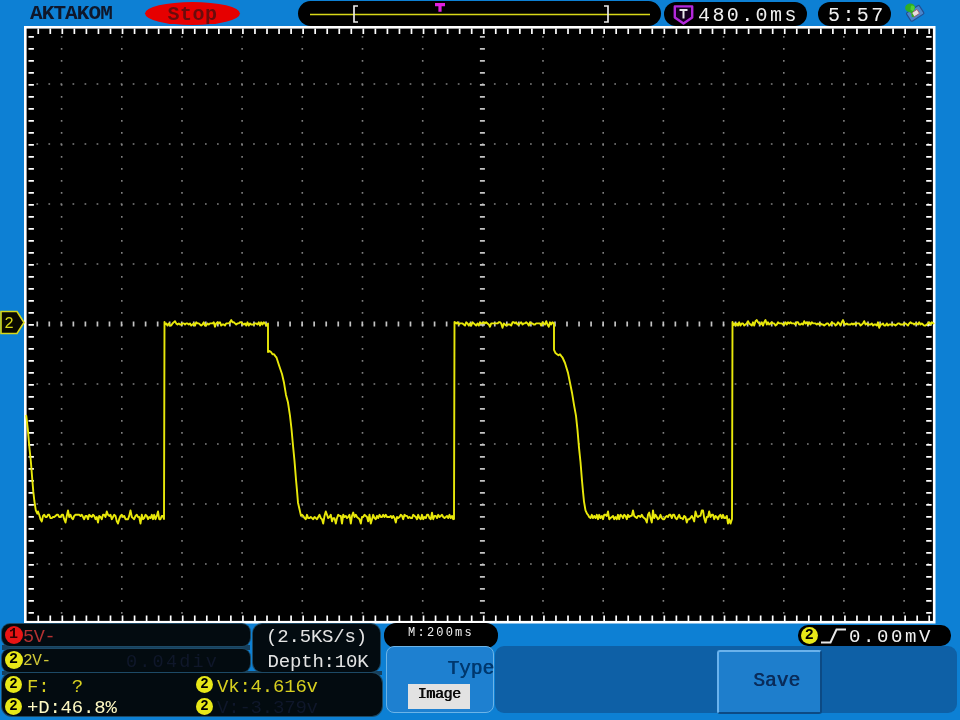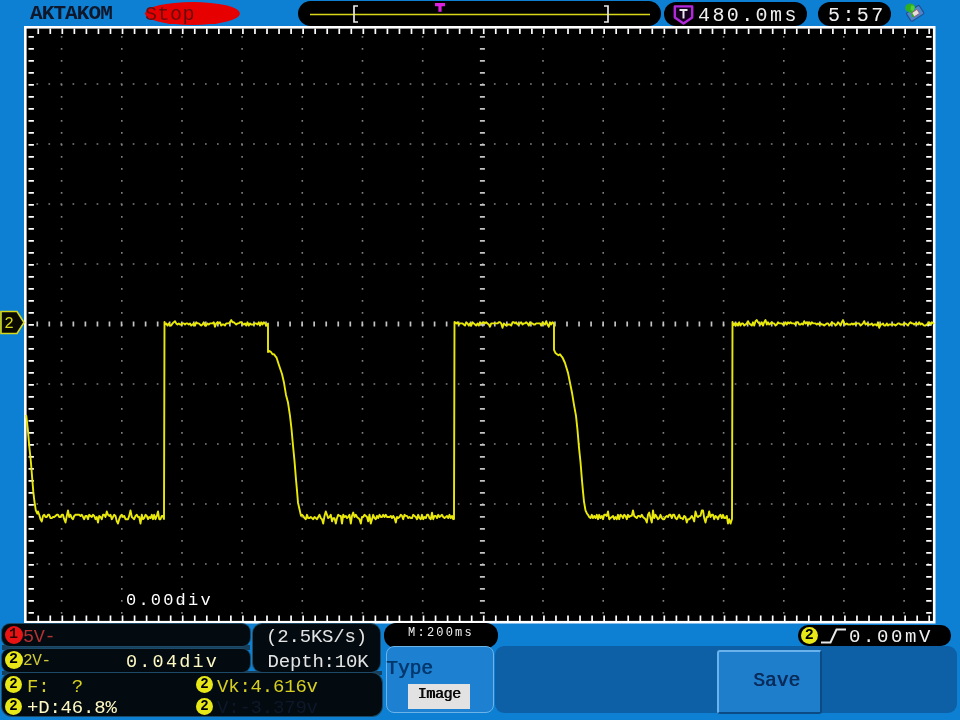--- a/index.html
+++ b/index.html
@@ -44,21 +44,21 @@
 <line x1="928.9" y1="30" x2="928.9" y2="621" stroke="#ffffff" stroke-width="5.4" stroke-dasharray="1.7 10.3" stroke-dashoffset="-6.0"></line>
   <path d="M26.3,415.8 L27.8,429.0 L29.3,446.6 L30.8,460.9 L32.3,479.6 L33.3,491.7 L34.3,500.5 L35.8,510.4 L37.3,513.7 L38.0,511.5 L39.2,514.8 L40.5,519.2 L41.8,521.4 L43.0,515.9 L44.2,514.8 L45.5,517.0 L46.8,517.0 L48.0,514.8 L49.2,514.8 L50.5,518.1 L51.8,518.1 L53.0,517.0 L54.2,517.0 L55.5,515.9 L56.8,514.8 L58.0,514.8 L59.2,517.0 L60.5,517.0 L61.8,514.8 L63.0,514.8 L64.2,519.2 L65.5,522.5 L66.8,515.9 L68.0,510.4 L69.2,517.0 L70.5,514.8 L71.8,518.1 L73.0,519.2 L74.2,515.9 L75.5,514.8 L76.8,514.8 L78.0,514.8 L79.2,514.8 L80.5,515.9 L81.8,514.8 L83.0,517.0 L84.2,519.2 L85.5,515.9 L86.8,515.9 L88.0,519.2 L89.2,514.8 L90.5,515.9 L91.8,517.0 L93.0,514.8 L94.2,515.9 L95.5,519.2 L96.8,517.0 L98.0,522.5 L99.2,515.9 L100.5,517.0 L101.8,519.2 L103.0,514.8 L104.2,514.8 L105.5,517.0 L106.8,511.5 L108.0,514.8 L109.2,515.9 L110.5,514.8 L111.8,519.2 L113.0,517.0 L114.2,514.8 L115.5,515.9 L116.8,521.4 L118.0,523.6 L119.2,519.2 L120.5,515.9 L121.8,514.8 L123.0,517.0 L124.2,515.9 L125.5,519.2 L126.8,519.2 L128.0,519.2 L129.2,515.9 L130.5,510.4 L131.8,517.0 L133.0,518.1 L134.2,519.2 L135.5,515.9 L136.8,514.8 L138.0,517.0 L139.2,517.0 L140.5,523.6 L141.8,514.8 L143.0,519.2 L144.2,518.1 L145.5,514.8 L146.8,515.9 L148.0,519.2 L149.2,517.0 L150.5,518.1 L151.8,514.8 L153.0,519.2 L154.2,514.8 L155.5,519.2 L156.8,515.9 L158.0,511.5 L159.2,519.2 L160.5,519.2 L161.8,515.9 L163.0,515.9 L164.0,519.0 L164.5,322.0 L165.0,324.5 L166.2,323.4 L167.5,325.6 L168.8,323.4 L170.0,325.6 L171.2,325.6 L172.5,323.4 L173.8,322.3 L175.0,321.2 L176.2,323.4 L177.5,324.5 L178.8,323.4 L180.0,324.5 L181.2,324.5 L182.5,323.4 L183.8,323.4 L185.0,324.5 L186.2,323.4 L187.5,323.4 L188.8,324.5 L190.0,323.4 L191.2,325.6 L192.5,324.5 L193.8,323.4 L195.0,325.6 L196.2,322.3 L197.5,323.4 L198.8,323.4 L200.0,324.5 L201.2,325.6 L202.5,324.5 L203.8,322.3 L205.0,325.6 L206.2,325.6 L207.5,323.4 L208.8,324.5 L210.0,323.4 L211.2,323.4 L212.5,323.4 L213.8,322.3 L215.0,326.7 L216.2,323.4 L217.5,322.3 L218.8,323.4 L220.0,322.3 L221.2,325.6 L222.5,324.5 L223.8,324.5 L225.0,325.6 L226.2,323.4 L227.5,323.4 L228.8,323.4 L230.0,322.3 L231.2,320.1 L232.5,322.3 L233.8,322.3 L235.0,323.4 L236.2,324.5 L237.5,323.4 L238.8,323.4 L240.0,322.3 L241.2,322.3 L242.5,323.4 L243.8,324.5 L245.0,323.4 L246.2,325.6 L247.5,322.3 L248.8,325.6 L250.0,323.4 L251.2,324.5 L252.5,324.5 L253.8,324.5 L255.0,323.4 L256.2,323.4 L257.5,324.5 L258.8,322.3 L260.0,325.6 L261.2,322.3 L262.5,324.5 L263.8,322.3 L265.0,323.4 L266.2,325.6 L268.0,323.5 L268.0,352.0 L269.5,350.9 L271.0,352.0 L272.5,354.2 L274.0,354.2 L275.5,356.4 L276.5,357.5 L279.0,365.2 L282.0,374.0 L284.0,382.8 L286.0,394.9 L288.0,402.6 L290.0,415.8 L291.5,429.0 L293.0,445.5 L294.5,460.9 L296.0,479.6 L297.0,490.6 L298.0,502.7 L299.5,509.3 L301.0,515.9 L302.0,514.8 L303.2,515.9 L304.5,518.1 L305.8,519.2 L307.0,514.8 L308.2,518.1 L309.5,518.1 L310.8,517.0 L312.0,518.1 L313.2,519.2 L314.5,517.0 L315.8,518.1 L317.0,519.2 L318.2,517.0 L319.5,514.8 L320.8,518.1 L322.0,519.2 L323.2,523.6 L324.5,515.9 L325.8,511.5 L327.0,514.8 L328.2,518.1 L329.5,517.0 L330.8,514.8 L332.0,521.4 L333.2,518.1 L334.5,518.1 L335.8,523.6 L337.0,518.1 L338.2,514.8 L339.5,515.9 L340.8,515.9 L342.0,523.6 L343.2,514.8 L344.5,517.0 L345.8,515.9 L347.0,518.1 L348.2,517.0 L349.5,514.8 L350.8,523.6 L352.0,515.9 L353.2,512.6 L354.5,517.0 L355.8,514.8 L357.0,517.0 L358.2,518.1 L359.5,519.2 L360.8,523.6 L362.0,517.0 L363.2,517.0 L364.5,514.8 L365.8,515.9 L367.0,517.0 L368.2,521.4 L369.5,514.8 L370.8,523.6 L372.0,519.2 L373.2,514.8 L374.5,518.1 L375.8,519.2 L377.0,515.9 L378.2,518.1 L379.5,514.8 L380.8,517.0 L382.0,517.0 L383.2,514.8 L384.5,517.0 L385.8,514.8 L387.0,517.0 L388.2,517.0 L389.5,517.0 L390.8,515.9 L392.0,518.1 L393.2,515.9 L394.5,518.1 L395.8,522.5 L397.0,517.0 L398.2,518.1 L399.5,517.0 L400.8,514.8 L402.0,515.9 L403.2,519.2 L404.5,514.8 L405.8,515.9 L407.0,515.9 L408.2,518.1 L409.5,517.0 L410.8,518.1 L412.0,518.1 L413.2,514.8 L414.5,515.9 L415.8,517.0 L417.0,519.2 L418.2,514.8 L419.5,518.1 L420.8,519.2 L422.0,514.8 L423.2,519.2 L424.5,517.0 L425.8,518.1 L427.0,514.8 L428.2,514.8 L429.5,518.1 L430.8,519.2 L432.0,512.6 L433.2,519.2 L434.5,515.9 L435.8,515.9 L437.0,518.1 L438.2,514.8 L439.5,517.0 L440.8,515.9 L442.0,514.8 L443.2,517.0 L444.5,518.1 L445.8,517.0 L447.0,515.9 L448.2,518.1 L449.5,514.8 L450.8,518.1 L452.0,515.9 L453.2,519.2 L454.0,519.0 L454.5,322.0 L455.0,322.3 L456.2,323.4 L457.5,322.3 L458.8,324.5 L460.0,323.4 L461.2,323.4 L462.5,323.4 L463.8,324.5 L465.0,325.6 L466.2,322.3 L467.5,323.4 L468.8,325.6 L470.0,323.4 L471.2,325.6 L472.5,322.3 L473.8,323.4 L475.0,324.5 L476.2,325.6 L477.5,323.4 L478.8,325.6 L480.0,322.3 L481.2,323.4 L482.5,323.4 L483.8,322.3 L485.0,323.4 L486.2,322.3 L487.5,323.4 L488.8,324.5 L490.0,326.7 L491.2,323.4 L492.5,323.4 L493.8,323.4 L495.0,323.4 L496.2,323.4 L497.5,323.4 L498.8,322.3 L500.0,322.3 L501.2,323.4 L502.5,327.8 L503.8,323.4 L505.0,324.5 L506.2,325.6 L507.5,324.5 L508.8,324.5 L510.0,324.5 L511.2,325.6 L512.5,322.3 L513.8,322.3 L515.0,323.4 L516.2,322.3 L517.5,324.5 L518.8,324.5 L520.0,323.4 L521.2,322.3 L522.5,324.5 L523.8,323.4 L525.0,323.4 L526.2,322.3 L527.5,323.4 L528.8,325.6 L530.0,322.3 L531.2,323.4 L532.5,323.4 L533.8,324.5 L535.0,324.5 L536.2,323.4 L537.5,323.4 L538.8,323.4 L540.0,323.4 L541.2,325.6 L542.5,322.3 L543.8,323.4 L545.0,324.5 L546.2,321.2 L547.5,324.5 L548.8,326.7 L550.0,322.3 L551.2,324.5 L552.5,322.3 L554.0,323.5 L554.0,349.8 L555.5,353.1 L557.0,354.2 L558.5,355.3 L560.0,354.2 L561.5,356.4 L562.5,357.5 L565.0,363.0 L568.0,372.9 L570.0,382.8 L572.0,392.7 L574.0,404.8 L576.0,415.8 L577.5,430.1 L579.0,447.7 L580.5,462.0 L582.0,480.7 L583.0,491.7 L584.0,501.6 L585.5,510.4 L587.0,513.7 L588.0,514.8 L589.2,517.0 L590.5,518.1 L591.8,514.8 L593.0,518.1 L594.2,515.9 L595.5,518.1 L596.8,514.8 L598.0,519.2 L599.2,514.8 L600.5,518.1 L601.8,515.9 L603.0,519.2 L604.2,514.8 L605.5,514.8 L606.8,515.9 L608.0,511.5 L609.2,519.2 L610.5,518.1 L611.8,517.0 L613.0,515.9 L614.2,519.2 L615.5,517.0 L616.8,519.2 L618.0,514.8 L619.2,519.2 L620.5,514.8 L621.8,515.9 L623.0,518.1 L624.2,514.8 L625.5,515.9 L626.8,519.2 L628.0,514.8 L629.2,517.0 L630.5,515.9 L631.8,515.9 L633.0,510.4 L634.2,515.9 L635.5,517.0 L636.8,518.1 L638.0,515.9 L639.2,515.9 L640.5,517.0 L641.8,514.8 L643.0,517.0 L644.2,518.1 L645.5,519.2 L646.8,522.5 L648.0,514.8 L649.2,512.6 L650.5,518.1 L651.8,522.5 L653.0,510.4 L654.2,518.1 L655.5,514.8 L656.8,517.0 L658.0,519.2 L659.2,518.1 L660.5,514.8 L661.8,518.1 L663.0,519.2 L664.2,519.2 L665.5,517.0 L666.8,515.9 L668.0,517.0 L669.2,514.8 L670.5,514.8 L671.8,518.1 L673.0,514.8 L674.2,514.8 L675.5,518.1 L676.8,519.2 L678.0,517.0 L679.2,514.8 L680.5,518.1 L681.8,518.1 L683.0,519.2 L684.2,515.9 L685.5,517.0 L686.8,522.5 L688.0,519.2 L689.2,519.2 L690.5,518.1 L691.8,515.9 L693.0,518.1 L694.2,521.4 L695.5,511.5 L696.8,515.9 L698.0,517.0 L699.2,515.9 L700.5,515.9 L701.8,510.4 L703.0,510.4 L704.2,518.1 L705.5,522.5 L706.8,517.0 L708.0,517.0 L709.2,511.5 L710.5,517.0 L711.8,514.8 L713.0,514.8 L714.2,519.2 L715.5,515.9 L716.8,517.0 L718.0,519.2 L719.2,515.9 L720.5,514.8 L721.8,518.1 L723.0,514.8 L724.2,518.1 L725.5,518.1 L726.8,515.9 L728.0,523.6 L729.2,519.2 L730.5,523.6 L732.0,519.0 L732.5,322.0 L733.0,325.6 L734.2,323.4 L735.5,325.6 L736.8,323.4 L738.0,325.6 L739.2,322.3 L740.5,325.6 L741.8,323.4 L743.0,323.4 L744.2,325.6 L745.5,324.5 L746.8,323.4 L748.0,321.2 L749.2,323.4 L750.5,324.5 L751.8,325.6 L753.0,322.3 L754.2,325.6 L755.5,321.2 L756.8,320.1 L758.0,322.3 L759.2,323.4 L760.5,324.5 L761.8,322.3 L763.0,325.6 L764.2,322.3 L765.5,320.1 L766.8,324.5 L768.0,322.3 L769.2,324.5 L770.5,323.4 L771.8,322.3 L773.0,323.4 L774.2,323.4 L775.5,325.6 L776.8,324.5 L778.0,322.3 L779.2,323.4 L780.5,323.4 L781.8,323.4 L783.0,324.5 L784.2,324.5 L785.5,322.3 L786.8,324.5 L788.0,322.3 L789.2,323.4 L790.5,322.3 L791.8,323.4 L793.0,323.4 L794.2,323.4 L795.5,324.5 L796.8,322.3 L798.0,322.3 L799.2,324.5 L800.5,324.5 L801.8,323.4 L803.0,324.5 L804.2,321.2 L805.5,323.4 L806.8,322.3 L808.0,324.5 L809.2,322.3 L810.5,324.5 L811.8,322.3 L813.0,323.4 L814.2,323.4 L815.5,323.4 L816.8,324.5 L818.0,323.4 L819.2,324.5 L820.5,323.4 L821.8,324.5 L823.0,324.5 L824.2,325.6 L825.5,324.5 L826.8,323.4 L828.0,323.4 L829.2,325.6 L830.5,324.5 L831.8,322.3 L833.0,323.4 L834.2,323.4 L835.5,325.6 L836.8,324.5 L838.0,322.3 L839.2,323.4 L840.5,325.6 L841.8,322.3 L843.0,320.1 L844.2,323.4 L845.5,324.5 L846.8,323.4 L848.0,324.5 L849.2,324.5 L850.5,324.5 L851.8,323.4 L853.0,324.5 L854.2,323.4 L855.5,324.5 L856.8,323.4 L858.0,323.4 L859.2,323.4 L860.5,325.6 L861.8,324.5 L863.0,323.4 L864.2,321.2 L865.5,324.5 L866.8,323.4 L868.0,324.5 L869.2,324.5 L870.5,324.5 L871.8,323.4 L873.0,325.6 L874.2,324.5 L875.5,324.5 L876.8,325.6 L878.0,322.3 L879.2,327.8 L880.5,324.5 L881.8,324.5 L883.0,323.4 L884.2,325.6 L885.5,325.6 L886.8,323.4 L888.0,325.6 L889.2,324.5 L890.5,324.5 L891.8,324.5 L893.0,324.5 L894.2,324.5 L895.5,325.6 L896.8,324.5 L898.0,323.4 L899.2,323.4 L900.5,324.5 L901.8,324.5 L903.0,324.5 L904.2,323.4 L905.5,323.4 L906.8,324.5 L908.0,325.6 L909.2,323.4 L910.5,322.3 L911.8,323.4 L913.0,323.4 L914.2,324.5 L915.5,323.4 L916.8,323.4 L918.0,324.5 L919.2,322.3 L920.5,324.5 L921.8,323.4 L923.0,324.5 L924.2,325.6 L925.5,325.6 L926.8,324.5 L928.0,323.4 L929.2,322.3 L930.5,324.5 L931.8,322.3 L933.5,323.5" fill="none" stroke="#e8e80a" stroke-width="1.9" stroke-linejoin="round" stroke-linecap="round"></path>
 
   <path d="M1,311.5 L17,311.5 L24,322.5 L17,333.5 L1,333.5 Z" fill="#0a0a00" stroke="#d8d818" stroke-width="1.6"></path>
   <text x="9" y="328" fill="#d8d818" font-size="16" text-anchor="middle" font-family="Liberation Mono">2</text>
 </svg>
 
 <div class="abs" style="left:0;top:0;width:960px;height:26px;background:#0d80d4"></div>
 <div class="abs mono" style="left:30px;top:2px;font-size:21px;font-weight:bold;letter-spacing:-0.9px;color:#0f172a">AKTAKOM</div>
 <div class="abs" style="left:145px;top:1.5px;width:95px;height:23px;background:#e60000;border-radius:50%/50%;"></div>
-<div class="abs mono" style="left:145px;top:2.5px;width:95px;text-align:left;font-size:20px;font-weight:normal;letter-spacing:0.5px;color:#6a0c0c">Stop</div>
+<div class="abs mono" style="left:145px;top:2.5px;width:95px;text-align:center;font-size:20px;font-weight:bold;letter-spacing:0.5px;color:#6a0c0c">Stop</div>
 
 <div class="pill" style="left:298px;top:1px;width:363px;height:25px;"></div>
 <svg class="abs" style="left:298px;top:1px" width="363" height="25" viewBox="0 0 363 25">
   <line x1="12" y1="13.5" x2="352" y2="13.5" stroke="#d8d818" stroke-width="1.6"></line>
   <path d="M60,5 L56,5 L56,21 L60,21 M306,5 L310,5 L310,21 L306,21" fill="none" stroke="#e8e8e8" stroke-width="1.7"></path>
   <path d="M137,2 h10 v3.2 h-3.4 v5.5 h-3.2 v-5.5 h-3.4 Z" fill="#e020e0"></path>
 </svg>
 
 <div class="pill" style="left:664px;top:2px;width:143px;height:24px;border-radius:12px"></div>
 <svg class="abs" style="left:673px;top:4.5px" width="21" height="20" viewBox="0 0 21 20">
@@ -81,46 +81,46 @@
 </svg>
 
 <div class="abs" style="left:495px;top:646px;width:462px;height:67px;background:#0e60a6;border-radius:9px"></div>
 
 <div class="abs" style="left:2px;top:644.5px;width:248px;height:5px;background:#16405e"></div>
 <div class="abs" style="left:2px;top:670.5px;width:380px;height:4px;background:#16405e"></div>
 
 <div class="abs" style="left:2px;top:623.5px;width:248px;height:22.5px;background:#030b10;border-radius:8px;box-shadow:0 0 0 1px #1d4a66"></div>
 <div class="circ" style="left:4.5px;top:626px;width:18px;height:18px;background:#e81414;font-size:15px;line-height:18px;color:#300">1</div>
 <div class="abs mono" style="left:23px;top:627px;font-size:18.5px;letter-spacing:-0.4px;color:#b43232">5V-</div>
-<div class="abs mono" style="left:126px;top:591px;font-size:17px;letter-spacing:2.2px;color:#ffffff">0.00div</div>
+<div class="abs mono" style="left:126px;top:591px;font-size:17px;letter-spacing:2.2px;color:#000000">0.00div</div>
 
 <div class="abs" style="left:2px;top:648.5px;width:248px;height:23px;background:#030b10;border-radius:8px;box-shadow:0 0 0 1px #1d4a66"></div>
 <div class="circ" style="left:4.5px;top:651px;width:18px;height:18px;background:#e8e818;font-size:15px;line-height:18px">2</div>
 <div class="abs mono" style="left:23px;top:652px;font-size:16px;letter-spacing:-0.4px;color:#d0c838">2V-</div>
-<div class="abs mono" style="left:126px;top:652px;font-size:18.5px;letter-spacing:2.2px;color:#fef9c3">0.04div</div>
+<div class="abs mono" style="left:126px;top:652px;font-size:18.5px;letter-spacing:2.2px;color:#0f172a">0.04div</div>
 
 <div class="abs" style="left:253px;top:623.5px;width:127px;height:48px;background:#030b10;border-radius:9px;box-shadow:0 0 0 1px #1d4a66"></div>
 <div class="abs mono" style="left:253px;top:626px;width:127px;text-align:center;font-size:19px;letter-spacing:-0.2px;color:#e4e4e4">(2.5KS/s)</div>
 <div class="abs mono" style="left:253px;top:650.5px;width:130px;text-align:center;font-size:19px;letter-spacing:-0.2px;color:#e4e4e4">Depth:10K</div>
 
 <div class="pill" style="left:384px;top:623px;width:114px;height:24.5px;border-radius:12px"></div>
 <div class="abs mono" style="left:384px;top:625.5px;width:114px;text-align:center;font-size:12px;letter-spacing:2.2px;color:#f0f0f0">M:200ms</div>
 
 <div class="abs" style="left:2px;top:673px;width:380px;height:43px;background:#030b10;border-radius:10px;box-shadow:0 0 0 1px #1d4a66"></div>
 <div class="circ" style="left:5px;top:676px;width:17px;height:17px;background:#e8e818;font-size:14px;line-height:17px">2</div>
 <div class="abs mono" style="left:27px;top:675.5px;font-size:19px;letter-spacing:-0.2px;color:#d8d020">F:&nbsp;&nbsp;?</div>
 <div class="circ" style="left:5px;top:697.5px;width:17px;height:17px;background:#e8e818;font-size:14px;line-height:17px">2</div>
 <div class="abs mono" style="left:27px;top:697px;font-size:19px;letter-spacing:-0.2px;color:#fef9c3">+D:46.8%</div>
 <div class="circ" style="left:196px;top:676px;width:17px;height:17px;background:#e8e818;font-size:14px;line-height:17px">2</div>
 <div class="abs mono" style="left:217px;top:675.5px;font-size:19px;letter-spacing:-0.2px;color:#d8d020">Vk:4.616v</div>
 <div class="circ" style="left:196px;top:697.5px;width:17px;height:17px;background:#e8e818;font-size:14px;line-height:17px">2</div>
 <div class="abs mono" style="left:217px;top:697px;font-size:19px;letter-spacing:-0.2px;color:#0f172a">V:-3.379v</div>
 
 <div class="abs" style="left:386px;top:646px;width:108px;height:67px;background:#1e80d0;border:1.5px solid #6cb4e8;border-radius:8px"></div>
-<div class="abs mono" style="left:386px;top:658px;width:108px;text-align:left;font-size:19.5px;letter-spacing:0px;color:#00386e;text-shadow:0.7px 0 0 #00386e">Type</div>
+<div class="abs mono" style="left:386px;top:658px;width:108px;text-align:right;font-size:19.5px;letter-spacing:0px;color:#00386e;text-shadow:0.7px 0 0 #00386e">Type</div>
 <div class="abs" style="left:408px;top:684px;width:62px;height:25px;background:#e2e2e2"></div>
 <div class="abs mono" style="left:408px;top:686px;width:62px;text-align:center;font-size:15px;letter-spacing:-0.4px;color:#0a0a0a;text-shadow:0.7px 0 0 #0a0a0a">Image</div>
 
 <div class="abs" style="left:717px;top:649.5px;width:105px;height:64px;background:#1e7ecc;border-top:2px solid #6ab2ec;border-left:2px solid #6ab2ec;border-right:2px solid #0c4a84;border-bottom:2px solid #0c4a84;border-radius:3px"></div>
 <div class="abs mono" style="left:717px;top:670px;width:119px;text-align:center;font-size:19.5px;letter-spacing:0px;color:#0a2c5a;text-shadow:0.7px 0 0 #0a2c5a">Save</div>
 
 <div class="pill" style="left:798px;top:625px;width:153px;height:20.5px;border-radius:10px"></div>
 <div class="circ" style="left:800.5px;top:626.5px;width:17.5px;height:17.5px;background:#e8e818;font-size:15px;line-height:17.5px">2</div>
 <svg class="abs" style="left:820px;top:626px" width="28" height="19" viewBox="0 0 28 19">
   <path d="M1,16.5 h9.5 l6,-13 h9.5" fill="none" stroke="#e8e8e8" stroke-width="2"></path>

